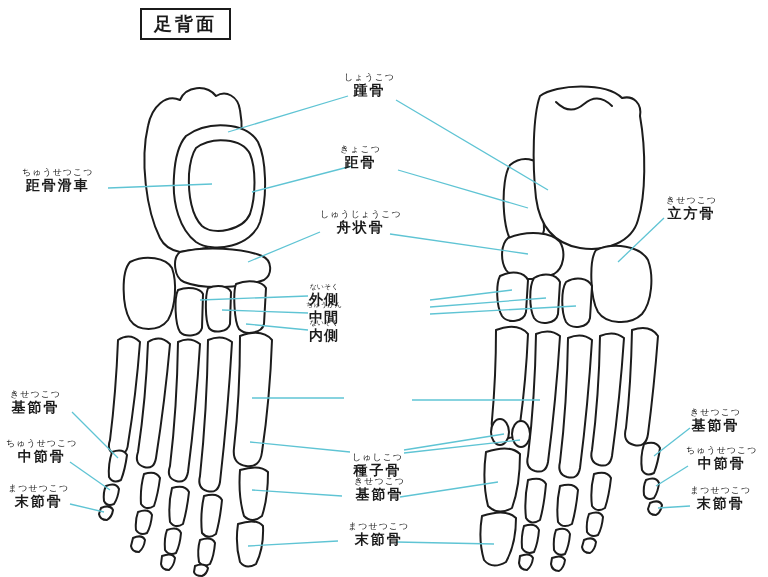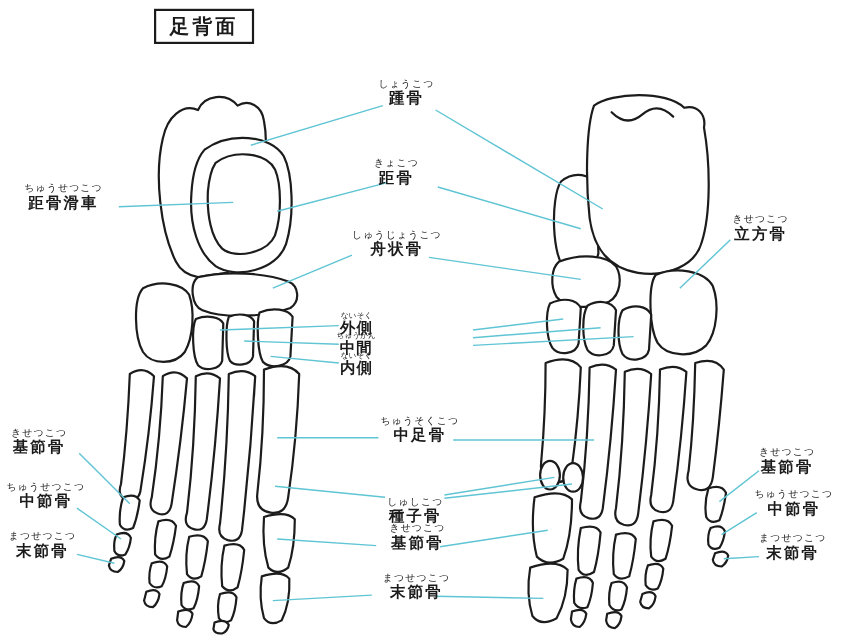--- a/index.html
+++ b/index.html
@@ -153,24 +153,20 @@
     <span class="furigana">ないそく</span>
     <span class="kanji">内側</span>
   </div>
 
 
   <div class="bone-label" style="left:666px;top:195px">
     <span class="furigana">きせつこつ</span>
     <span class="kanji">立方骨</span>
   </div>
 
-  <div class="bone-label" style="left:346px;top:378px">
-    <span class="furigana">ちゅうそくこつ</span>
-    <span class="kanji">中足骨</span>
-  </div>
 
   <div class="bone-label" style="left:352px;top:452px">
     <span class="furigana">しゅしこつ</span>
     <span class="kanji">種子骨</span>
   </div>
 
   <div class="bone-label" style="left:354px;top:476px">
     <span class="furigana">きせつこつ</span>
     <span class="kanji">基節骨</span>
   </div>

